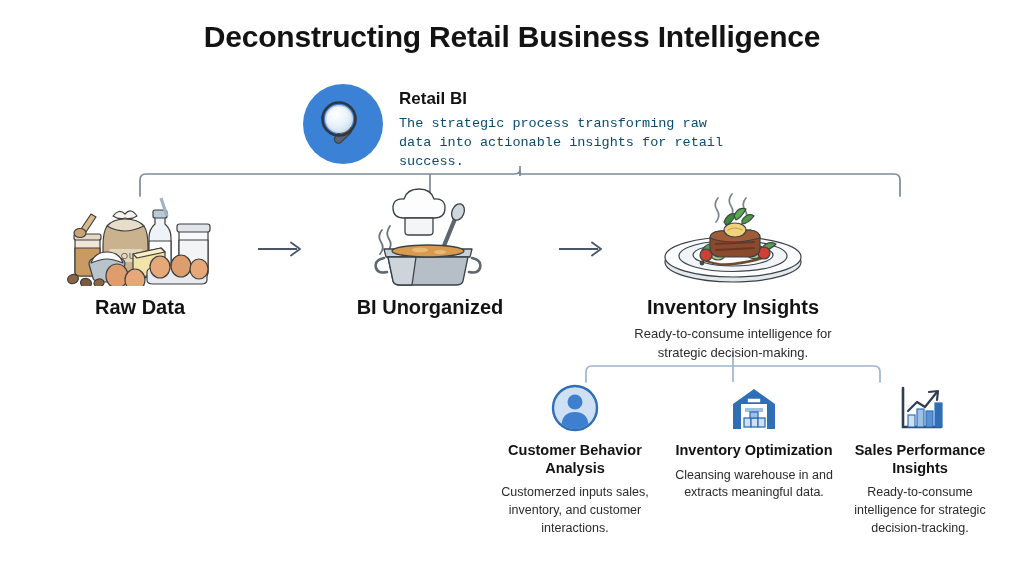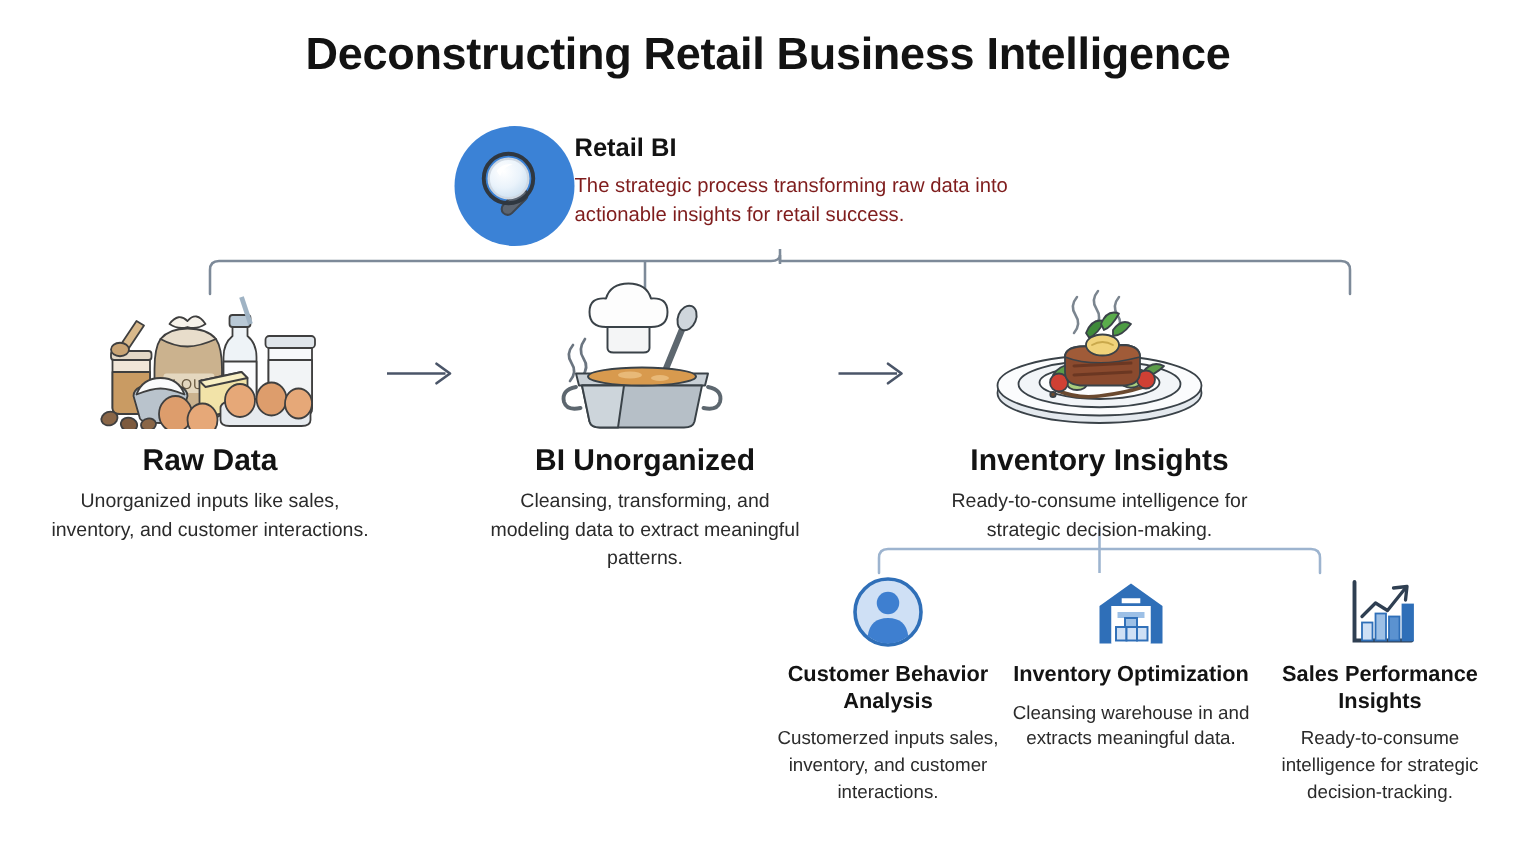--- a/index.html
+++ b/index.html
@@ -39,42 +39,44 @@
     color: #131313;
     letter-spacing: -0.2px;
   }
 
   
   .root-node {
     position: absolute;
     left: 303px; top: 84px;
     display: flex;
     align-items: flex-start;
+    gap: 16px;
   }
   .root-badge {
     width: 80px; height: 80px;
     border-radius: 50%;
     background: #3b82d6;
     display: flex;
     align-items: center;
     justify-content: center;
     flex: 0 0 80px;
   }
   .root-text { padding-top: 5px; }
   .root-title {
     font-size: 17px;
     font-weight: bold;
     color: #131313;
     margin-bottom: 5px;
   }
   .root-desc {
     font-size: 13.5px;
     line-height: 1.42;
-    color: #7f1d1d;
+    color: #0c4a6e;
     max-width: 330px;
+    font-family: Liberation Mono, monospace;
   }
 
   
   .stage {
     position: absolute;
     width: 250px;
     text-align: center;
   }
   .stage-art {
     height: 100px;
@@ -120,21 +122,21 @@
     line-height: 1.22;
     margin-bottom: 7px;
   }
   .leaf-desc {
     font-size: 12.5px;
     line-height: 1.42;
     color: #2b2b2b;
     padding: 0 6px;
   }
 
-  #leaf-customer  { left: 503px; top: 382px; }
+  #leaf-customer  { left: 486px; top: 382px; }
   #leaf-inventory { left: 665px; top: 382px; }
   #leaf-sales     { left: 831px; top: 382px; }
 
   .svg-art { display: block; }
 </style>
 </head>
 <body>
 
 <div id="canvas">
 
@@ -238,21 +240,20 @@
           <ellipse cx="62" cy="90" rx="11" ry="12" fill="#dd9d6c"></ellipse>
           <ellipse cx="80" cy="94" rx="10" ry="11" fill="#e6a878"></ellipse>
 
           <ellipse cx="18" cy="93" rx="5.5" ry="4.5" fill="#8a6647" transform="rotate(-20 18 93)"></ellipse>
           <ellipse cx="31" cy="97" rx="5.5" ry="4.5" fill="#7d5a3e" transform="rotate(15 31 97)"></ellipse>
           <ellipse cx="44" cy="97" rx="5" ry="4" fill="#8a6647" transform="rotate(-10 44 97)"></ellipse>
         </g>
       </svg>
     </div>
     <div class="stage-title">Raw Data</div>
-    <div class="stage-desc">Unorganized inputs like sales, inventory, and customer interactions.</div>
   </div>
 
   <div class="stage" id="stage-processing">
     <div class="stage-art">
       <svg class="svg-art" width="140" height="100" viewBox="0 0 140 100">
         <g stroke="#3a4248" stroke-width="1.3" stroke-linejoin="round" stroke-linecap="round">
 
           <path d="M44 32 Q33 32 33 22 Q33 12 44 13 Q47 3 59 3 Q71 3 74 13
                    Q85 12 85 22 Q85 32 74 32 Z" fill="#fdfdfd"></path>
           <path d="M45 32 L45 46 Q45 49 49 49 L69 49 Q73 49 73 46 L73 32 Z" fill="#f4f5f6"></path>
@@ -271,21 +272,20 @@
           <path d="M24 72 Q14 74 16 82 Q18 88 27 86" fill="none" stroke="#5d676f" stroke-width="2.6"></path>
           <path d="M112 72 Q122 74 120 82 Q118 88 109 86" fill="none" stroke="#5d676f" stroke-width="2.6"></path>
 
           <ellipse cx="68" cy="65" rx="36" ry="6" fill="#d89a4e"></ellipse>
           <ellipse cx="60" cy="64" rx="8" ry="2.4" fill="#e8b978" stroke="none"></ellipse>
           <ellipse cx="80" cy="66" rx="6" ry="2" fill="#e8b978" stroke="none"></ellipse>
         </g>
       </svg>
     </div>
     <div class="stage-title">BI Unorganized</div>
-    <div class="stage-desc">Cleansing, transforming, and modeling data to extract meaningful patterns.</div>
   </div>
 
   <div class="stage" id="stage-insights">
     <div class="stage-art">
       <svg class="svg-art" width="150" height="100" viewBox="0 0 150 100">
         <g stroke="#3a4248" stroke-width="1.2" stroke-linejoin="round" stroke-linecap="round">
 
           <path d="M60 12 Q55 18 59 24 Q63 30 58 36" fill="none" stroke="#7b858f" stroke-width="1.7"></path>
           <path d="M74 8 Q69 14 73 20 Q77 26 72 32" fill="none" stroke="#7b858f" stroke-width="1.7"></path>
           <path d="M88 12 Q83 18 87 24 Q91 30 86 36" fill="none" stroke="#7b858f" stroke-width="1.7"></path>

